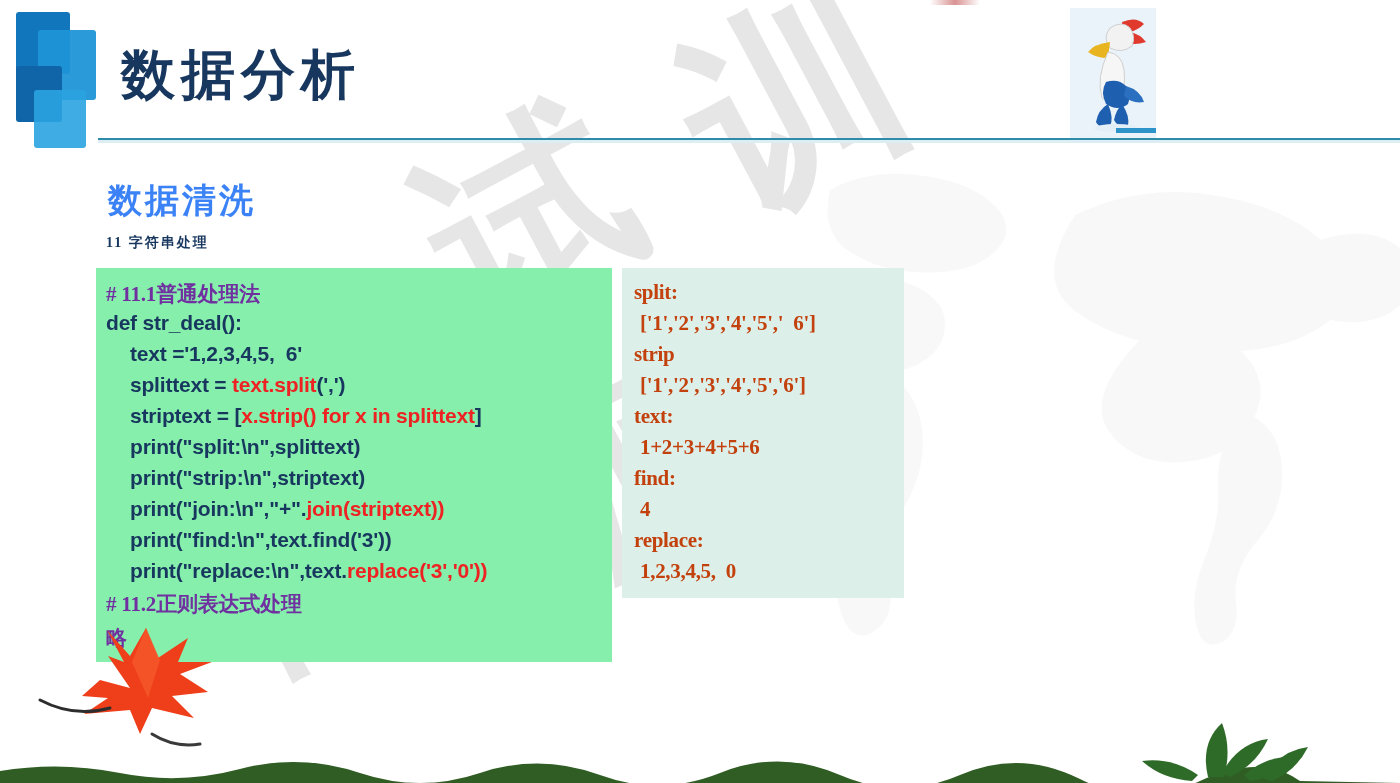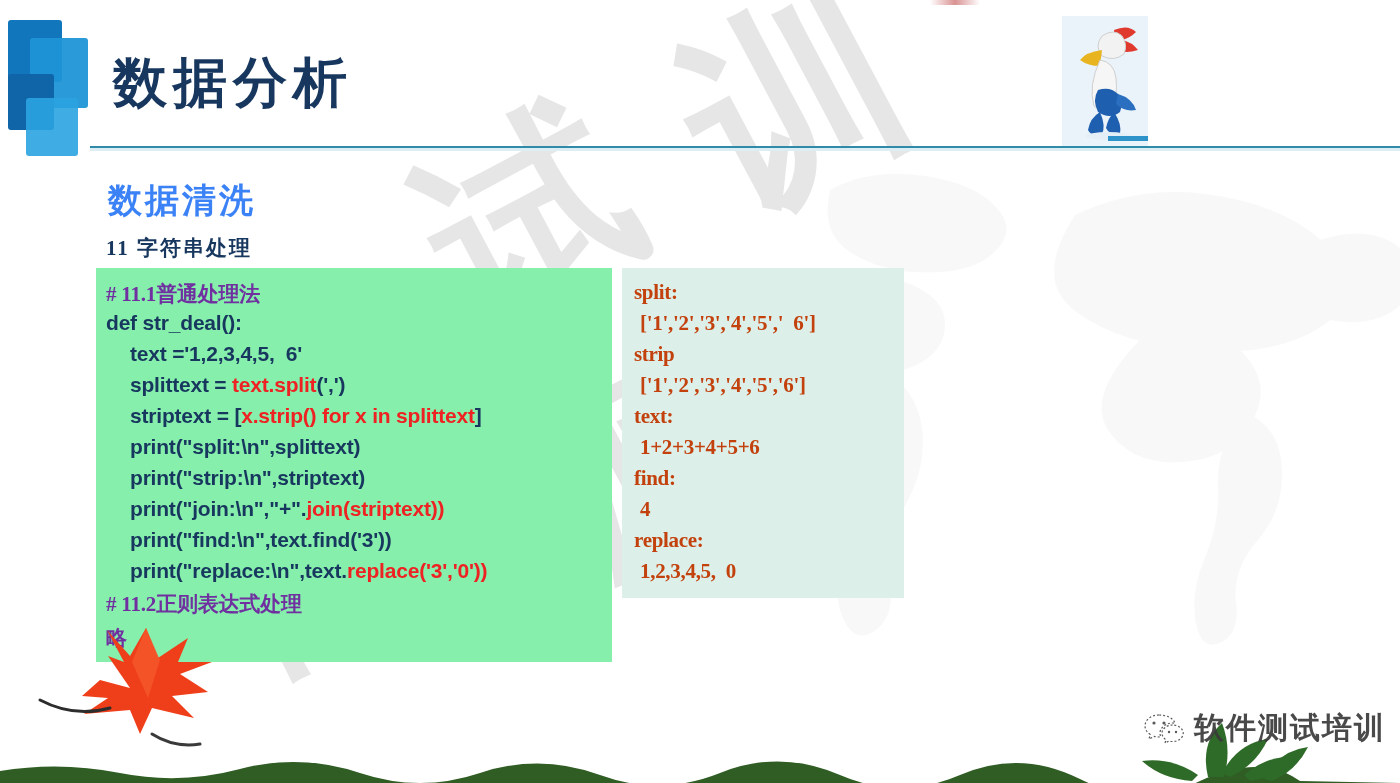--- a/index.html
+++ b/index.html
@@ -43,22 +43,22 @@
   .top-red-sliver {
     position: absolute;
     left: 930px; top: 0;
     width: 50px; height: 5px;
     background: linear-gradient(90deg, rgba(224,150,150,0), rgba(205,110,110,.75), rgba(224,150,150,0));
   }
 
   
   .header {
     position: absolute;
-    left: 8px; top: 0;
-    width: 1148px; height: 148px; margin-top: 8px;
+    left: 16px; top: 0;
+    width: 1148px; height: 148px;
   }
   .logo-squares {
     position: absolute;
     left: 0; top: 12px;
     width: 82px; height: 134px;
   }
   .sq {
     position: absolute;
     border-radius: 3px;
   }
@@ -112,21 +112,21 @@
     font-family: "Liberation Serif", "DejaVu Serif", serif;
     font-size: 34px;
     font-weight: 700;
     color: #3b82f6;
     letter-spacing: 3px;
   }
   .sub-title {
     position: absolute;
     left: 106px; top: 234px;
     font-family: "Liberation Serif", "DejaVu Serif", serif;
-    font-size: 21px;
+    font-size: 14px;
     font-weight: 700;
     color: #17375e;
     letter-spacing: 2px;
   }
 
   
   .code-panel {
     position: absolute;
     left: 96px; top: 268px;
     width: 516px; height: 394px;
@@ -286,25 +286,14 @@
     <path d="M0 70 L0 58 q60-10 120 2 60 12 120-4 60-16 120 4 60 20 120 0 60-20 120 2 60 22 120-2 60-24 120 2 60 26 120 0 60-26 120 4 60 30 120 2 60-28 100 0 L1400 70 Z" fill="#2f5d23"></path>
     <g fill="#2f6b28">
       <path d="M1208 64 q-8-34 14-54 10 26 2 54z"></path>
       <path d="M1222 60 q16-30 46-34 -12 26-38 38z"></path>
       <path d="M1244 62 q26-22 58-18 -22 20-52 24z"></path>
       <path d="M1198 62 q-26-18-56-14 20 18 50 20z"></path>
       <path d="M1264 66 q14-28 44-32 -12 24-36 34z"></path>
     </g>
   </svg>
 
-  <div class="footer-brand">
-    <svg class="wechat-icon" viewBox="0 0 40 34" aria-hidden="true">
-      <path d="M15 3 C7 3 1 8 1 14 c0 3.4 2 6.4 5.2 8.4 L5 27 l5-2.6 c1.6 .4 3.3 .6 5 .6 .6 0 1.2 0 1.8-.1 -.5-1.2-.8-2.5-.8-3.8 C16 15.8 21.6 11 28.6 11 29.4 11 30.2 11.1 31 11.2 29.6 6.4 22.9 3 15 3z" fill="none" stroke="#5a5a5a" stroke-width="1.2" stroke-dasharray="2 2"></path>
-      <circle cx="10" cy="11" r="1.6" fill="#5a5a5a"></circle>
-      <circle cx="20" cy="11" r="1.6" fill="#5a5a5a"></circle>
-      <path d="M28.6 13 C22.7 13 18 16.7 18 21.3 c0 2.6 1.6 4.9 4 6.5 L21 31 l4-2 c1.2 .3 2.4 .5 3.6 .5 5.9 0 10.6-3.7 10.6-8.2 S34.5 13 28.6 13z" fill="none" stroke="#5a5a5a" stroke-width="1.2" stroke-dasharray="2 2"></path>
-      <circle cx="25" cy="20" r="1.2" fill="#5a5a5a"></circle>
-      <circle cx="32" cy="20" r="1.2" fill="#5a5a5a"></circle>
-    </svg>
-    <span class="footer-text">软件测试培训</span>
-  </div>
 
 </div>
 
 </body></html>

